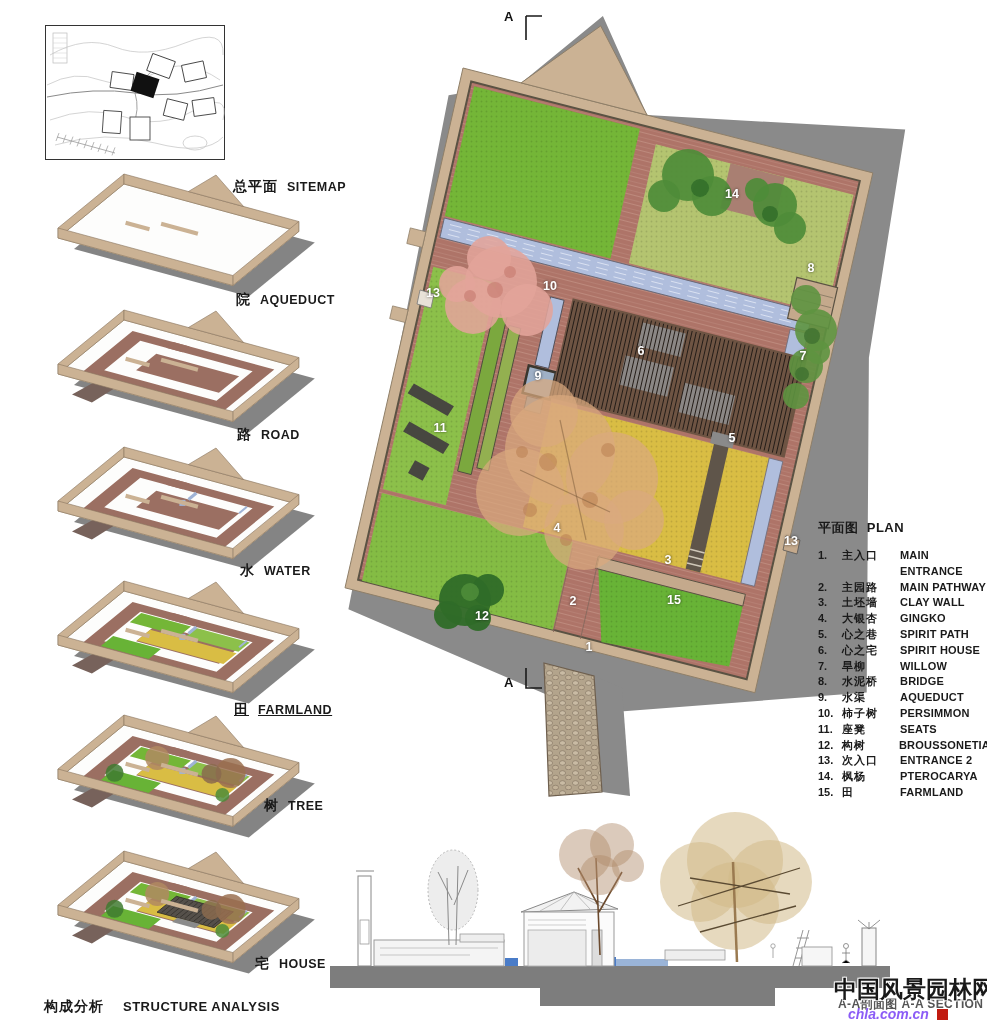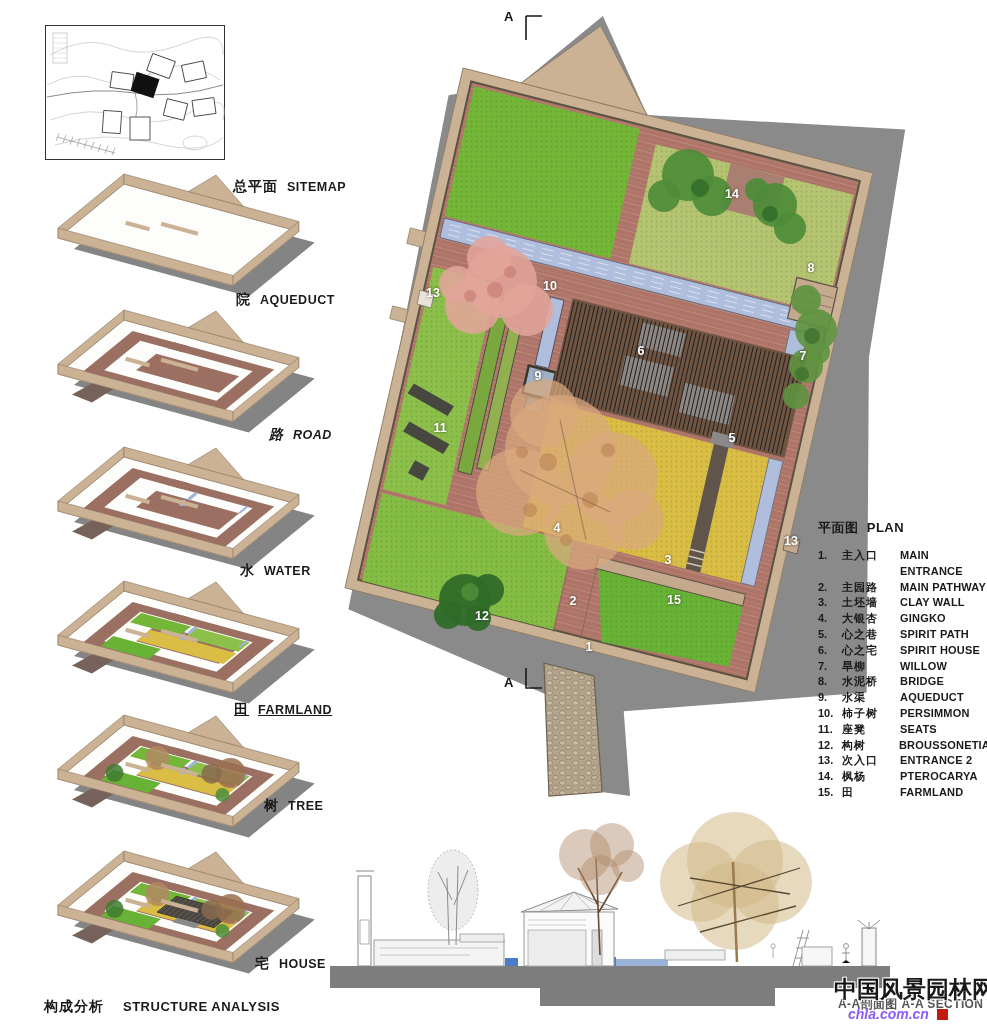--- a/index.html
+++ b/index.html
@@ -313,21 +313,21 @@
         <path d="M96.6,25.0 238.3,63.5 188.2,104.5 46.5,66.0Z M104.3,34.7 216.6,65.2 180.5,94.8 68.2,64.3Z" fill-rule="evenodd" fill="#9b6f62"></path>
         <polygon points="120.3,47.7 203.1,70.2 182.9,86.8 100.1,64.3" fill="#9b6f62"></polygon>
         <polygon points="66.7,71.5 87.0,77.0 55.9,96.4 36.0,88.6" fill="#77625b"></polygon>
         <polygon points="137.1,36.0 153.7,40.5 146.6,46.2 130.1,41.7" fill="#9b6f62"></polygon>
         <path d="M125.1 53.8 L161.9 63.8" stroke="#cbb294" stroke-width="4"></path>
         <path d="M89.6 52.8 L113.5 59.3" stroke="#cbb294" stroke-width="4"></path>
         <polygon points="262.8,51.5 196.8,105.5 196.8,115.5 262.8,61.5" fill="#cbb294" stroke="#8a7660" stroke-width="0.6"></polygon>
         <polygon points="196.8,105.5 22.0,58.0 22.0,68.0 196.8,115.5" fill="#cbb294" stroke="#8a7660" stroke-width="0.6"></polygon>
       </svg>
     </div>
-    <div class="stage-label" style="left: 269px; top: 425px; font-style: italic;"><span class="zh">路</span><span class="en">ROAD</span></div>
+    <div class="stage-label" style="left: 237px; top: 425px;"><span class="zh">路</span><span class="en">ROAD</span></div>
     <div class="abs" style="left: 36px; top: 443px;">
       <svg width="280" height="150" viewBox="0 0 280 150" xmlns="http://www.w3.org/2000/svg">
         <polygon points="104,25 278.8,72.5 212.8,126.5 38,79" fill="#6f6f6f" opacity="0.85"></polygon>
         <polygon points="88.0,14.0 262.8,61.5 196.8,115.5 22.0,68.0" fill="#fdfdfc" stroke="#b9a98e" stroke-width="1"></polygon>
         <polygon points="22.0,58.0 88.0,4.0 88.0,14.0 22.0,68.0" fill="#cbb294" stroke="#8a7660" stroke-width="0.6"></polygon>
         <polygon points="88.0,4.0 262.8,51.5 262.8,61.5 88.0,14.0" fill="#cbb294" stroke="#8a7660" stroke-width="0.6"></polygon>
         <polygon points="152.4,21.5 180.0,5.0 207.6,36.5" fill="#cbb294" stroke="#8a7660" stroke-width="0.6"></polygon>
         <path d="M96.6,25.0 238.3,63.5 188.2,104.5 46.5,66.0Z M104.3,34.7 216.6,65.2 180.5,94.8 68.2,64.3Z" fill-rule="evenodd" fill="#9b6f62"></path>
         <polygon points="120.3,47.7 203.1,70.2 182.9,86.8 100.1,64.3" fill="#9b6f62"></polygon>
         <polygon points="66.7,71.5 87.0,77.0 55.9,96.4 36.0,88.6" fill="#77625b"></polygon>

